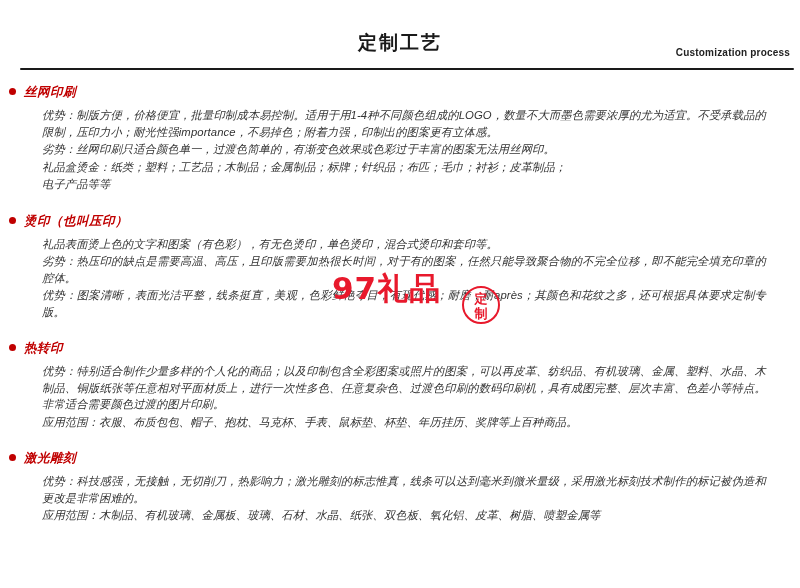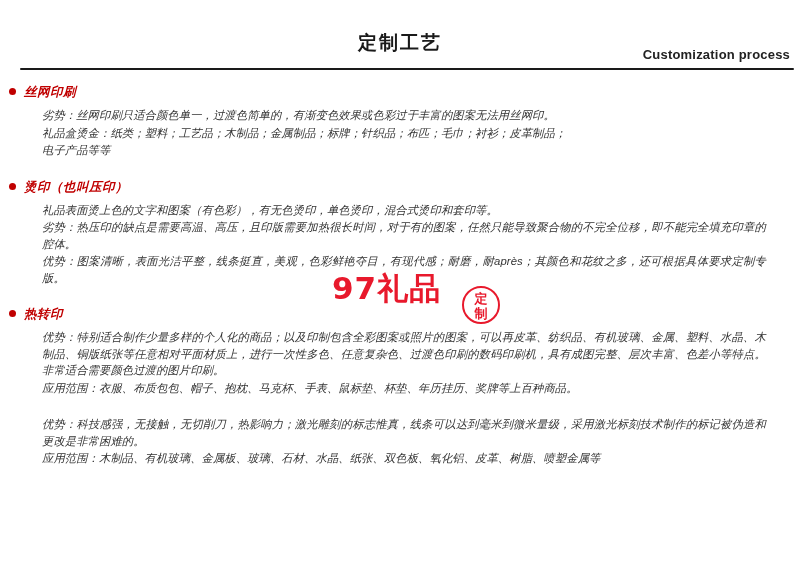--- a/index.html
+++ b/index.html
@@ -30,21 +30,21 @@
     font-size: 19px;
     font-weight: bold;
     color: #1a1a1a;
     letter-spacing: 2px;
     padding-top: 30px;
   }
   .header-sub {
     position: absolute;
     right: 10px;
     top: 47px;
-    font-size: 13px;
+    font-size: 10px;
     font-weight: bold;
     color: #222222;
     letter-spacing: 0.2px;
   }
   .header-rule {
     position: absolute;
     left: 20px;
     right: 6px;
     top: 68px;
     height: 2px;
@@ -131,20 +131,21 @@
     <div class="header-rule"></div>
   </div>
 
   <div class="content">
 
     <div class="section">
       <div class="section-title">
         <span class="bullet"></span>
         <span>丝网印刷</span>
       </div>
+      <div class="para">优势：制版方便，价格便宜，批量印制成本易控制。适用于用1-4种不同颜色组成的LOGO，数量不大而墨色需要浓厚的尤为适宜。不受承载品的限制，压印力小；耐光性强importance，不易掉色；附着力强，印制出的图案更有立体感。</div>
       <div class="para">劣势：丝网印刷只适合颜色单一，过渡色简单的，有渐变色效果或色彩过于丰富的图案无法用丝网印。</div>
       <div class="para">礼品盒烫金：纸类；塑料；工艺品；木制品；金属制品；标牌；针织品；布匹；毛巾；衬衫；皮革制品；</div>
       <div class="para">电子产品等等</div>
     </div>
 
     <div class="section">
       <div class="section-title">
         <span class="bullet"></span>
         <span>烫印（也叫压印）</span>
       </div>
@@ -156,20 +157,24 @@
     <div class="section">
       <div class="section-title">
         <span class="bullet"></span>
         <span>热转印</span>
       </div>
       <div class="para">优势：特别适合制作少量多样的个人化的商品；以及印制包含全彩图案或照片的图案，可以再皮革、纺织品、有机玻璃、金属、塑料、水晶、木制品、铜版纸张等任意相对平面材质上，进行一次性多色、任意复杂色、过渡色印刷的数码印刷机，具有成图完整、层次丰富、色差小等特点。非常适合需要颜色过渡的图片印刷。</div>
       <div class="para">应用范围：衣服、布质包包、帽子、抱枕、马克杯、手表、鼠标垫、杯垫、年历挂历、奖牌等上百种商品。</div>
     </div>
 
     <div class="section">
+      <div class="section-title">
+        <span class="bullet"></span>
+        <span>激光雕刻</span>
+      </div>
       <div class="para">优势：科技感强，无接触，无切削刀，热影响力；激光雕刻的标志惟真，线条可以达到毫米到微米量级，采用激光标刻技术制作的标记被伪造和更改是非常困难的。</div>
       <div class="para">应用范围：木制品、有机玻璃、金属板、玻璃、石材、水晶、纸张、双色板、氧化铝、皮革、树脂、喷塑金属等</div>
     </div>
 
   </div>
 
   <div class="watermark">97礼品</div>
   <div class="wm-stamp">
     <span>定</span>
     <span>制</span>

